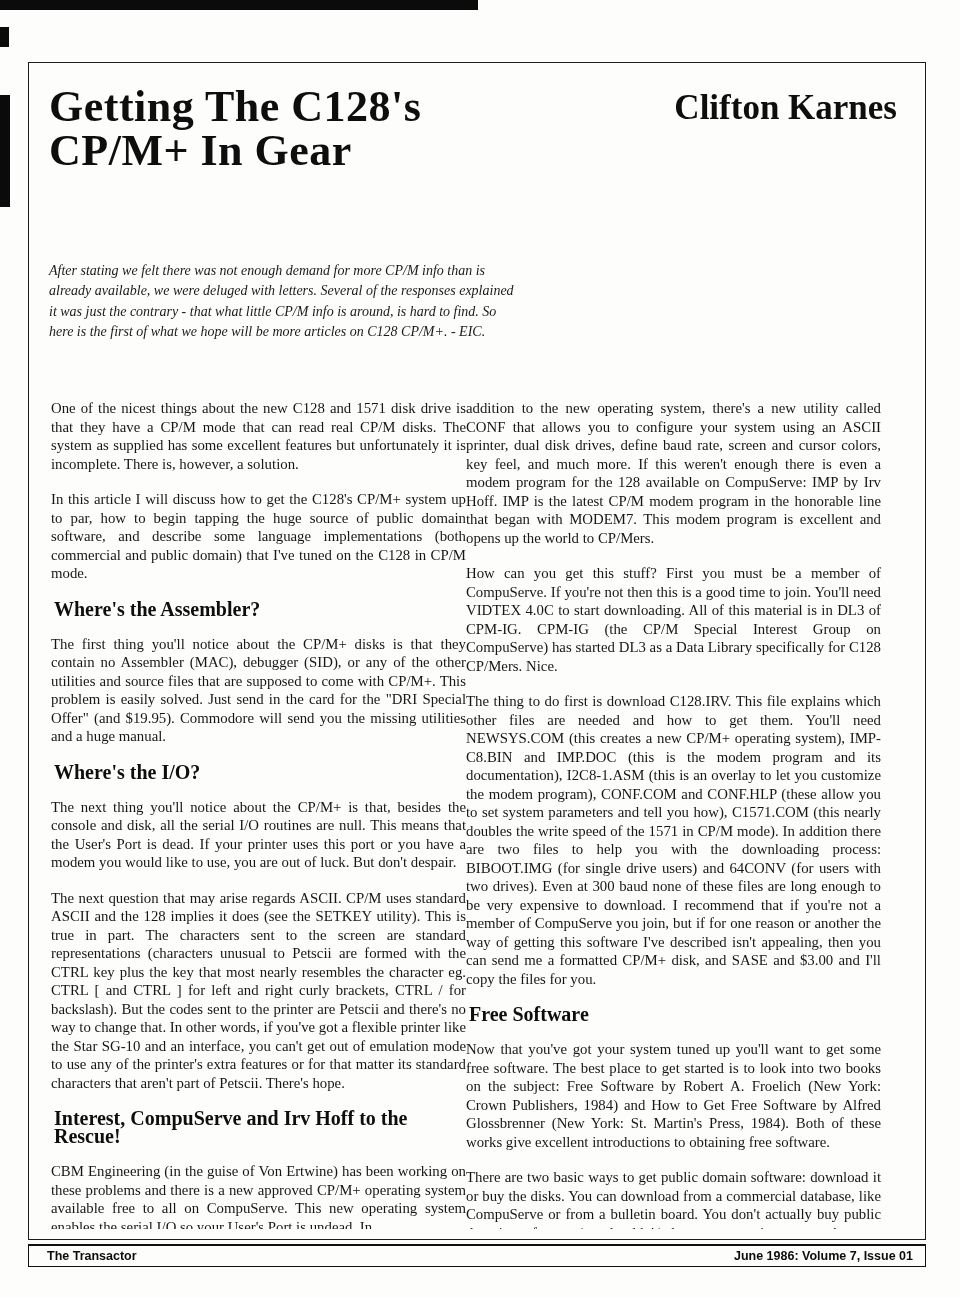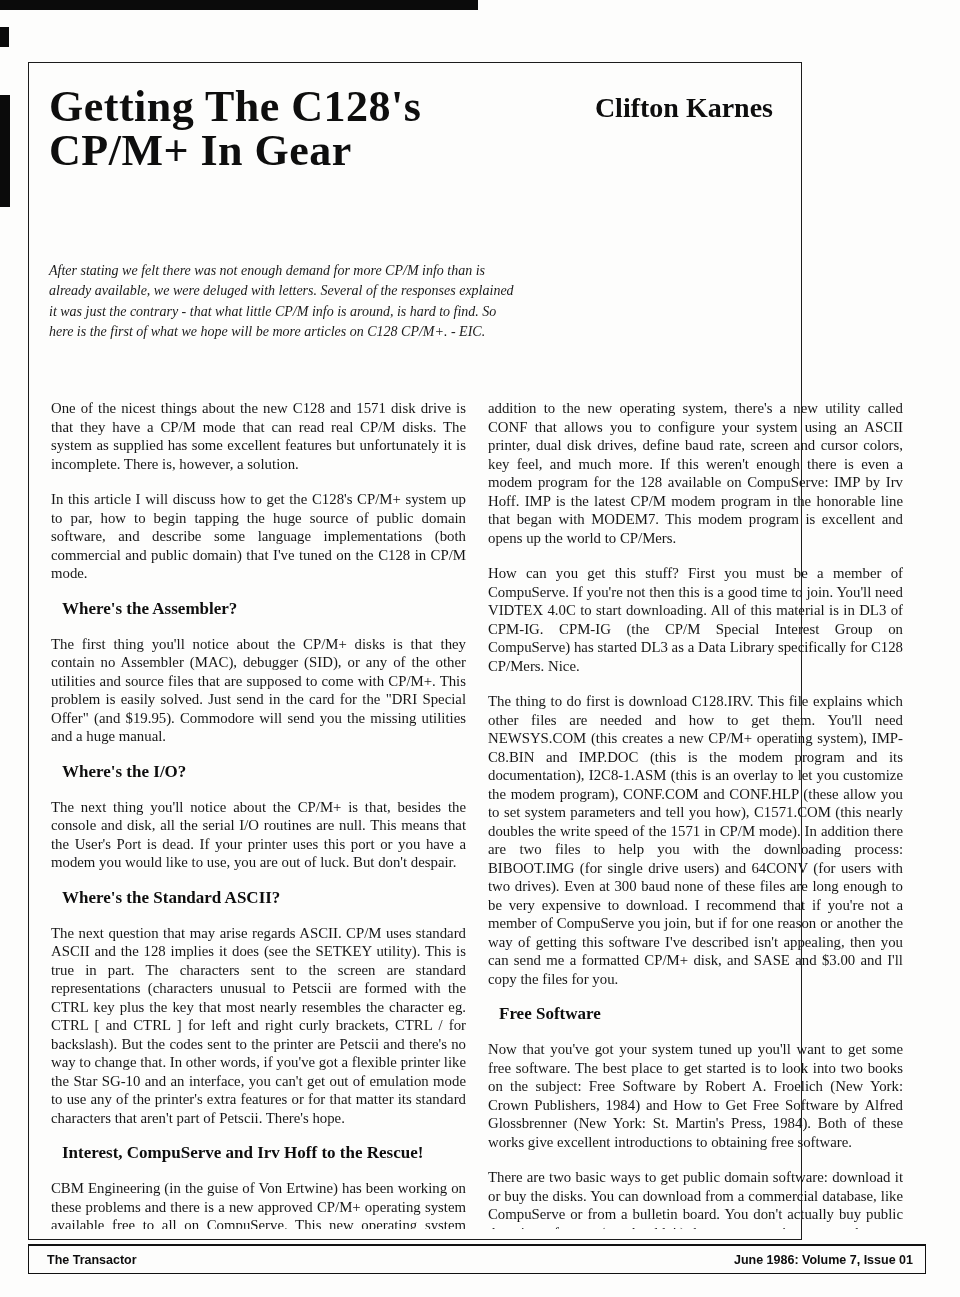--- a/index.html
+++ b/index.html
@@ -13,54 +13,54 @@
   }
   .sheet{
     position:absolute;inset:0;background:#fdfdfc;
   }
   
   .scan-top{position:absolute;left:0;top:0;width:478px;height:10px;background:#0b0b0b;}
   .scan-left-a{position:absolute;left:0;top:27px;width:9px;height:20px;background:#0b0b0b;}
   .scan-left-b{position:absolute;left:0;top:95px;width:10px;height:112px;background:#0b0b0b;}
   
   .frame{
-    position:absolute;left:28px;top:62px;width:774px;height:1178px;
+    position:absolute;left:28px;top:62px;width:898px;height:1178px;
     border:1.6px solid #1c1c1c;
     background:#fdfdfc;
     box-sizing:border-box;
   }
   .title{
     position:absolute;left:20px;top:22px;
     font-weight:bold;font-size:44px;line-height:44px;letter-spacing:0.5px;
     color:#0e0e0e;
   }
   .author{
     position:absolute;right:28px;top:26px;text-align:right;
-    font-weight:bold;font-size:28px;line-height:37px;color:#0e0e0e;
+    font-weight:bold;font-size:35px;line-height:37px;color:#0e0e0e;
   }
   .intro{
     position:absolute;left:20px;top:198px;width:468px;
     font-style:italic;font-size:14px;line-height:20.4px;color:#1a1a1a;
   }
   .columns{
     position:absolute;left:22px;top:336px;width:852px;height:830px;
-    display:flex;gap:22px;overflow:hidden;
+    display:flex;overflow:hidden;
   }
   .col{width:415px;}
   .col p{
     font-size:14.8px;line-height:18.5px;margin:0 0 17px;
     text-align:justify;color:#161616;
   }
   .col h3{
-    font-size:17px;line-height:18px;margin:10px 11px 17px;
+    font-size:20px;line-height:18px;margin:10px 3px 17px;
     font-weight:bold;color:#0e0e0e;
   }
   
   .footer{
-    position:absolute;left:28px;top:1244px;width:898px;height:30px;
+    position:absolute;left:28px;top:1244px;width:898px;height:23px;
     box-sizing:border-box;
     border:1.2px solid #111;border-top:2.5px solid #111;
     background:#fdfdfc;
     display:flex;align-items:center;
     font-family:"Liberation Sans", sans-serif;font-weight:bold;font-size:12.5px;
     color:#0d0d0d;
   }
   .footer .mag{padding-left:18px;}
   .footer .pageno{position:absolute;left:0;right:0;text-align:center;}
   .footer .issue{margin-left:auto;padding-right:12px;}
@@ -89,21 +89,20 @@
 
     <div class="columns">
 
       <div class="col">
         <p>One of the nicest things about the new C128 and 1571 disk drive is that they have a CP/M mode that can read real CP/M disks. The system as supplied has some excellent features but unfortunately it is incomplete. There is, however, a solution.</p>
         <p>In this article I will discuss how to get the C128's CP/M+ system up to par, how to begin tapping the huge source of public domain software, and describe some language implementations (both commercial and public domain) that I've tuned on the C128 in CP/M mode.</p>
         <h3>Where's the Assembler?</h3>
         <p>The first thing you'll notice about the CP/M+ disks is that they contain no Assembler (MAC), debugger (SID), or any of the other utilities and source files that are supposed to come with CP/M+. This problem is easily solved. Just send in the card for the "DRI Special Offer" (and $19.95). Commodore will send you the missing utilities and a huge manual.</p>
         <h3>Where's the I/O?</h3>
         <p>The next thing you'll notice about the CP/M+ is that, besides the console and disk, all the serial I/O routines are null. This means that the User's Port is dead. If your printer uses this port or you have a modem you would like to use, you are out of luck. But don't despair.</p>
-        <h3>Where's the Standard ASCII?</h3>
         <p>The next question that may arise regards ASCII. CP/M uses standard ASCII and the 128 implies it does (see the SETKEY utility). This is true in part. The characters sent to the screen are standard representations (characters unusual to Petscii are formed with the CTRL key plus the key that most nearly resembles the character eg. CTRL [ and CTRL ] for left and right curly brackets, CTRL / for backslash). But the codes sent to the printer are Petscii and there's no way to change that. In other words, if you've got a flexible printer like the Star SG-10 and an interface, you can't get out of emulation mode to use any of the printer's extra features or for that matter its standard characters that aren't part of Petscii. There's hope.</p>
         <h3>Interest, CompuServe and Irv Hoff to the Rescue!</h3>
         <p>CBM Engineering (in the guise of Von Ertwine) has been working on these problems and there is a new approved CP/M+ operating system available free to all on CompuServe. This new operating system enables the serial I/O so your User's Port is undead. In</p>
       </div>
 
       <div class="col">
         <p>addition to the new operating system, there's a new utility called CONF that allows you to configure your system using an ASCII printer, dual disk drives, define baud rate, screen and cursor colors, key feel, and much more. If this weren't enough there is even a modem program for the 128 available on CompuServe: IMP by Irv Hoff. IMP is the latest CP/M modem program in the honorable line that began with MODEM7. This modem program is excellent and opens up the world to CP/Mers.</p>
         <p>How can you get this stuff? First you must be a member of CompuServe. If you're not then this is a good time to join. You'll need VIDTEX 4.0C to start downloading. All of this material is in DL3 of CPM-IG. CPM-IG (the CP/M Special Interest Group on CompuServe) has started DL3 as a Data Library specifically for C128 CP/Mers. Nice.</p>
         <p>The thing to do first is download C128.IRV. This file explains which other files are needed and how to get them. You'll need NEWSYS.COM (this creates a new CP/M+ operating system), IMP-C8.BIN and IMP.DOC (this is the modem program and its documentation), I2C8-1.ASM (this is an overlay to let you customize the modem program), CONF.COM and CONF.HLP (these allow you to set system parameters and tell you how), C1571.COM (this nearly doubles the write speed of the 1571 in CP/M mode). In addition there are two files to help you with the downloading process: BIBOOT.IMG (for single drive users) and 64CONV (for users with two drives). Even at 300 baud none of these files are long enough to be very expensive to download. I recommend that if you're not a member of CompuServe you join, but if for one reason or another the way of getting this software I've described isn't appealing, then you can send me a formatted CP/M+ disk, and SASE and $3.00 and I'll copy the files for you.</p>
         <h3>Free Software</h3>

